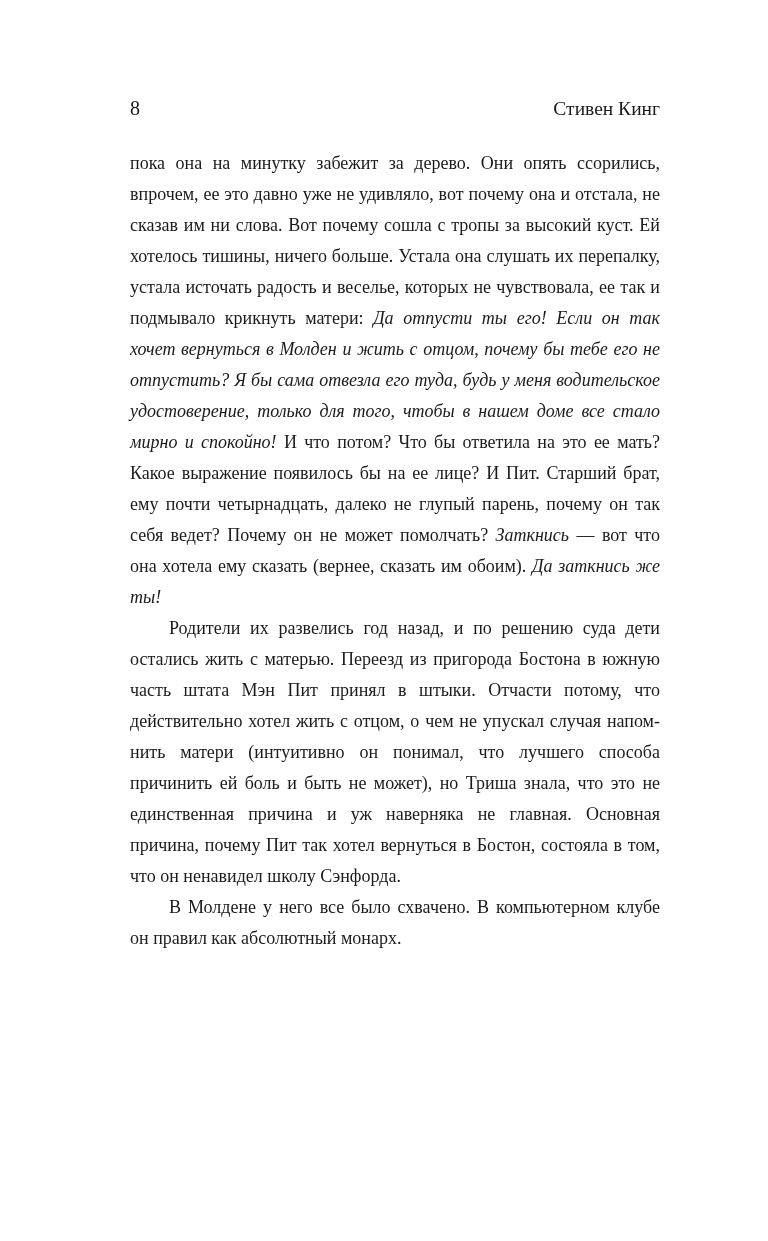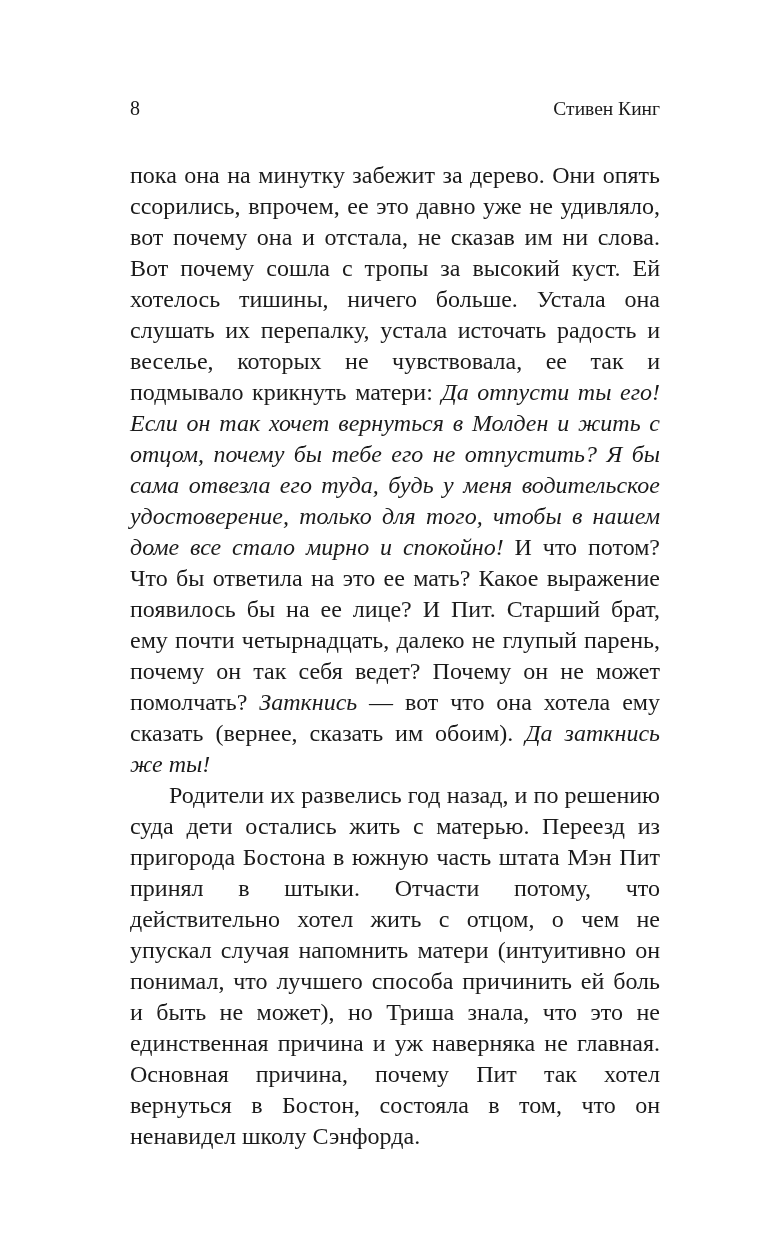--- a/index.html
+++ b/index.html
@@ -36,24 +36,24 @@
     font-size: 20px;
   }
 
   .running-title {
     font-size: 19.5px;
     font-family: Liberation Serif, serif;
   }
 
   .body-text {
     position: absolute;
-    top: 160px;
+    top: 148px;
     left: 130px;
     right: 108px;
-    font-size: 24px;
+    font-size: 18px;
     line-height: 31px;
     text-align: justify;
     hyphens: auto;
     -webkit-hyphens: auto;
   }
 
   .para {
     text-indent: 0;
   }
 
@@ -71,15 +71,16 @@
 <div class="page">
 
   <div class="running-header">
     <span class="page-number">8</span>
     <span class="running-title">Стивен Кинг</span>
   </div>
 
   <div class="body-text">
       <p class="para"><span>пока она на минутку забежит за дерево. Они опять ссорились, впрочем, ее это давно уже не удивляло, вот почему она и отстала, не сказав им ни слова. Вот почему сошла с тропы за высокий куст. Ей хотелось тишины, ничего больше. Устала она слушать их пе­репалку, устала источать радость и веселье, которых не чувствовала, ее так и подмывало крикнуть матери: </span><span class="italic">Да отпусти ты его! Если он так хочет вернуться в Молден и жить с отцом, почему бы тебе его не от­пустить? Я бы сама отвезла его туда, будь у меня водительское удостоверение, только для того, чтобы в нашем доме все стало мирно и спокойно!</span><span> И что потом? Что бы ответила на это ее мать? Какое выражение появилось бы на ее лице? И Пит. Старший брат, ему почти четырнадцать, далеко не глупый парень, по­чему он так себя ведет? Почему он не может помол­чать? </span><span class="italic">Заткнись</span><span> — вот что она хотела ему сказать (вернее, сказать им обоим). </span><span class="italic">Да заткнись же ты!</span></p>
       <p class="para indent"><span>Родители их развелись год назад, и по решению суда дети остались жить с матерью. Переезд из при­города Бостона в южную часть штата Мэн Пит при­нял в штыки. Отчасти потому, что действительно хотел жить с отцом, о чем не упускал случая напом­нить матери (интуитивно он понимал, что лучшего способа причинить ей боль и быть не может), но Триша знала, что это не единственная причина и уж наверняка не главная. Основная причина, почему Пит так хотел вернуться в Бостон, состояла в том, что он ненавидел школу Сэнфорда.</span></p>
+      <p class="para indent"><span>В Молдене у него все было схвачено. В компью­терном клубе он правил как абсолютный монарх.</span></p>
     </div>
 
 </div>
 
 </body></html>

